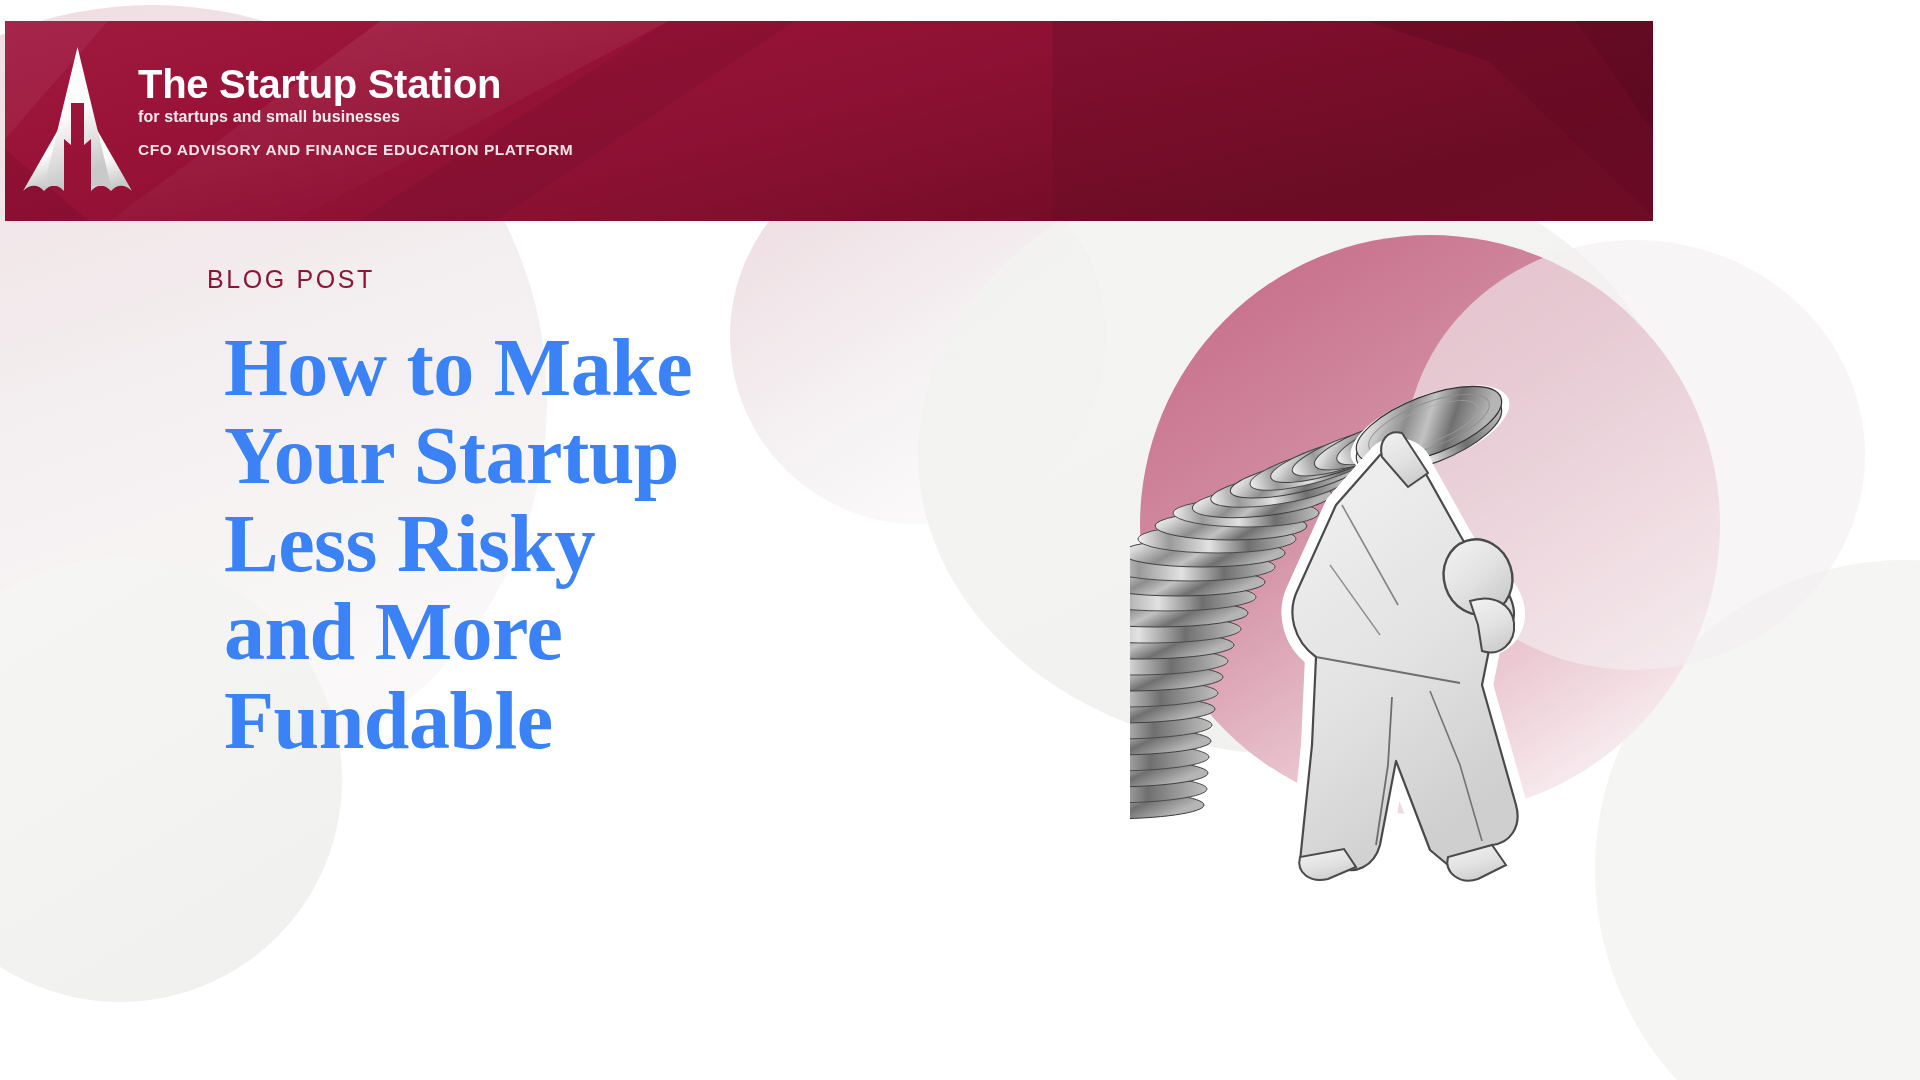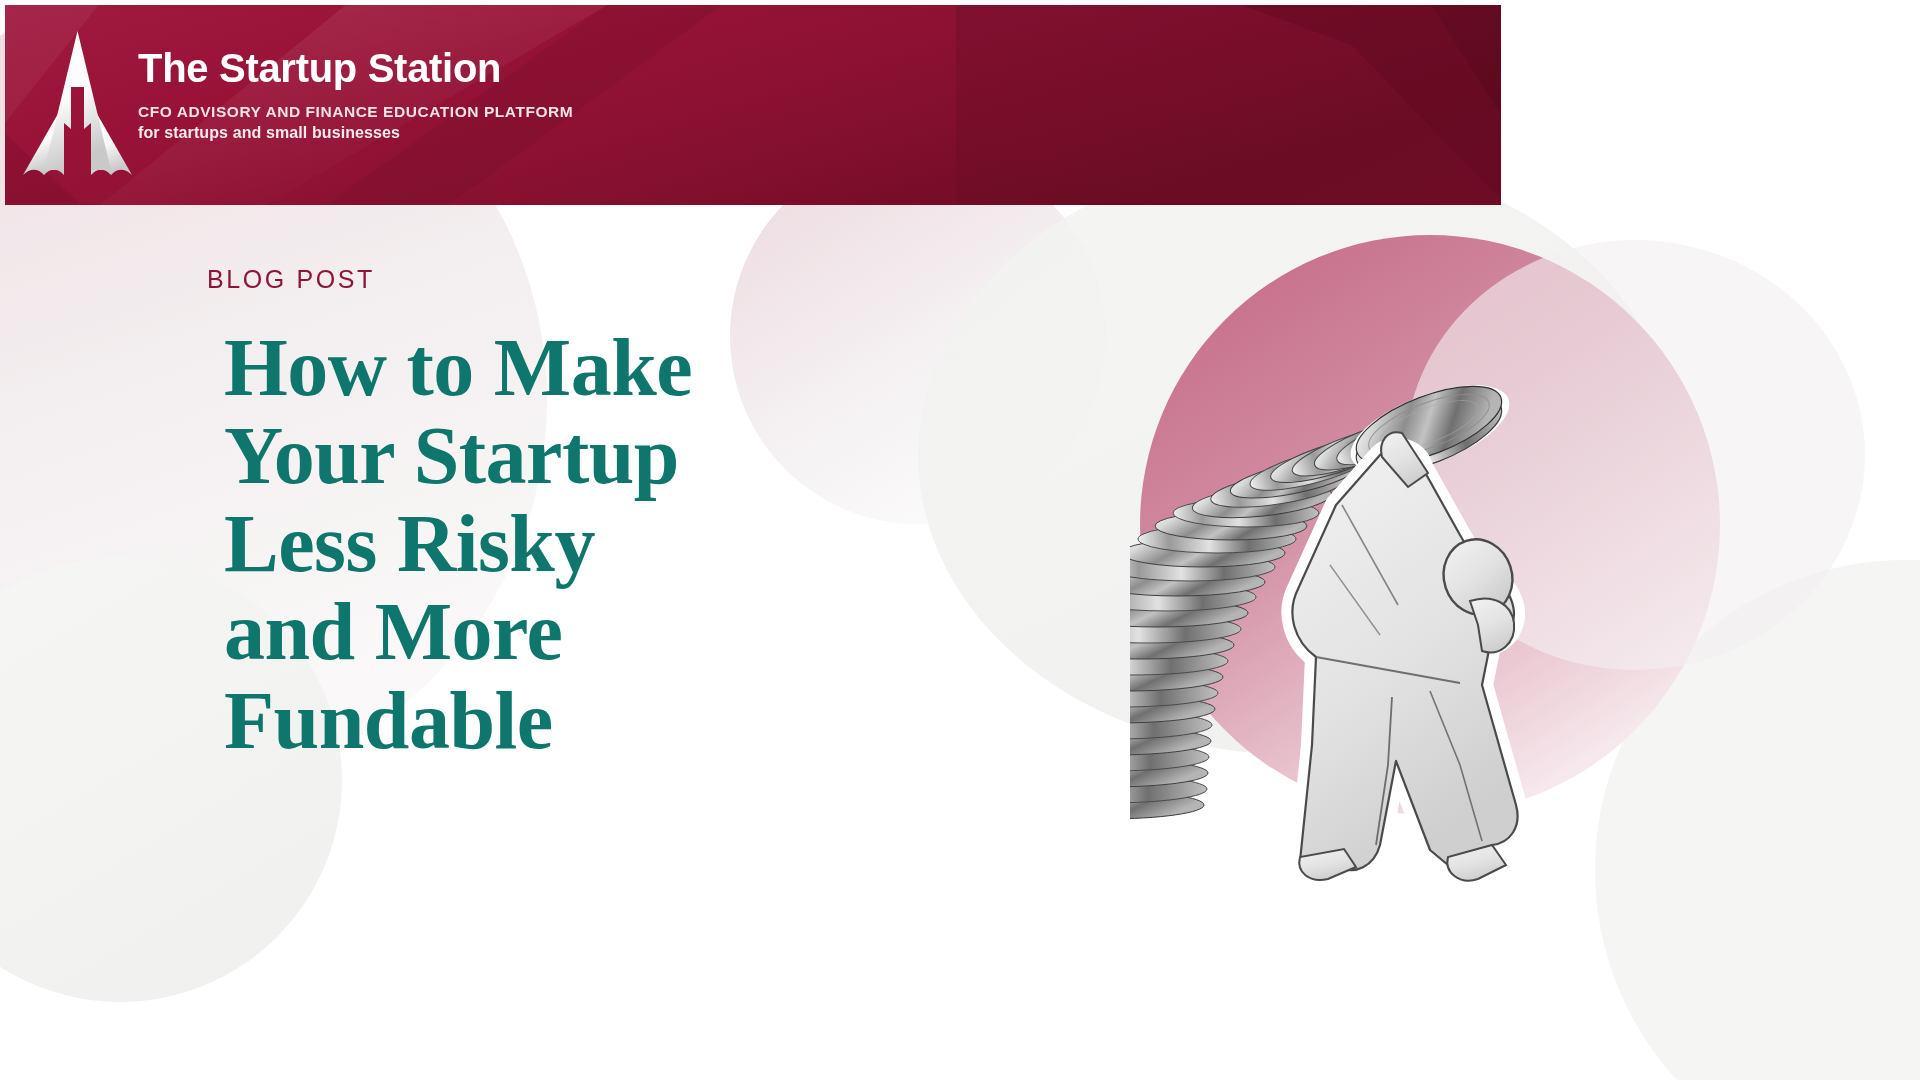--- a/index.html
+++ b/index.html
@@ -10,22 +10,22 @@
     overflow:hidden;
     position:relative;
   }
 
   
   #bg-decor{position:absolute;inset:0;width:1920px;height:1080px;z-index:0;}
 
   
   #banner{
     position:absolute;
-    left:5px;top:5px;
-    width:1496px;height:200px;
+    left:5px;top:21px;
+    width:1648px;height:200px;
     overflow:hidden;
     z-index:5;
   }
   #banner-bg{position:absolute;inset:0;width:100%;height:100%;}
 
   #logo-mark{
     position:absolute;left:10px;top:22px;
     width:125px;height:158px;
   }
 
@@ -78,21 +78,21 @@
     margin:0;
   }
   #headline{
     margin:18px;
     margin-top:32px;
     margin-left:17px;
     font-family:"Liberation Serif", "DejaVu Serif", serif;
     font-weight:bold;
     font-size:82px;
     line-height:1.075;
-    color:#0f766e;
+    color:#3b82f6;
     letter-spacing:-0.5px;
     max-width:505px;
   }
 
   
   #artwork{
     position:absolute;
     left:1130px;top:0px;
     width:790px;height:875px;
   }
@@ -180,22 +180,22 @@
 
     <path d="M81 85 L117 148 C110 141 102 141 96 148 C90 141 82 141 76 148 L76 114 Z" fill="url(#logoGrad)"></path>
 
     <path d="M62.5 4 L96 143 L76 143 L76 96 L69 102 L69 60 L56 60 L56 102 L49 96 L49 143 L29 143 Z" fill="url(#logoGrad)"></path>
 
     <path d="M62.5 22 L79 130 L68 126 L62.5 68 L57 126 L46 130 Z" fill="#991237" opacity="0.0"></path>
   </svg>
 
   <div id="brand-block">
     <div id="brand-title">The Startup Station</div>
+    <div id="brand-tagline-2">for startups and small businesses</div>
     <div id="brand-tagline-1">CFO ADVISORY AND FINANCE EDUCATION PLATFORM</div>
-    <div id="brand-tagline-2">for startups and small businesses</div>
   </div>
 </header>
 
 <main id="content">
 
   <div id="text-col">
     <div id="eyebrow">BLOG POST</div>
     <h1 id="headline">How to Make Your Startup Less Risky and More Fundable</h1>
   </div>
 

